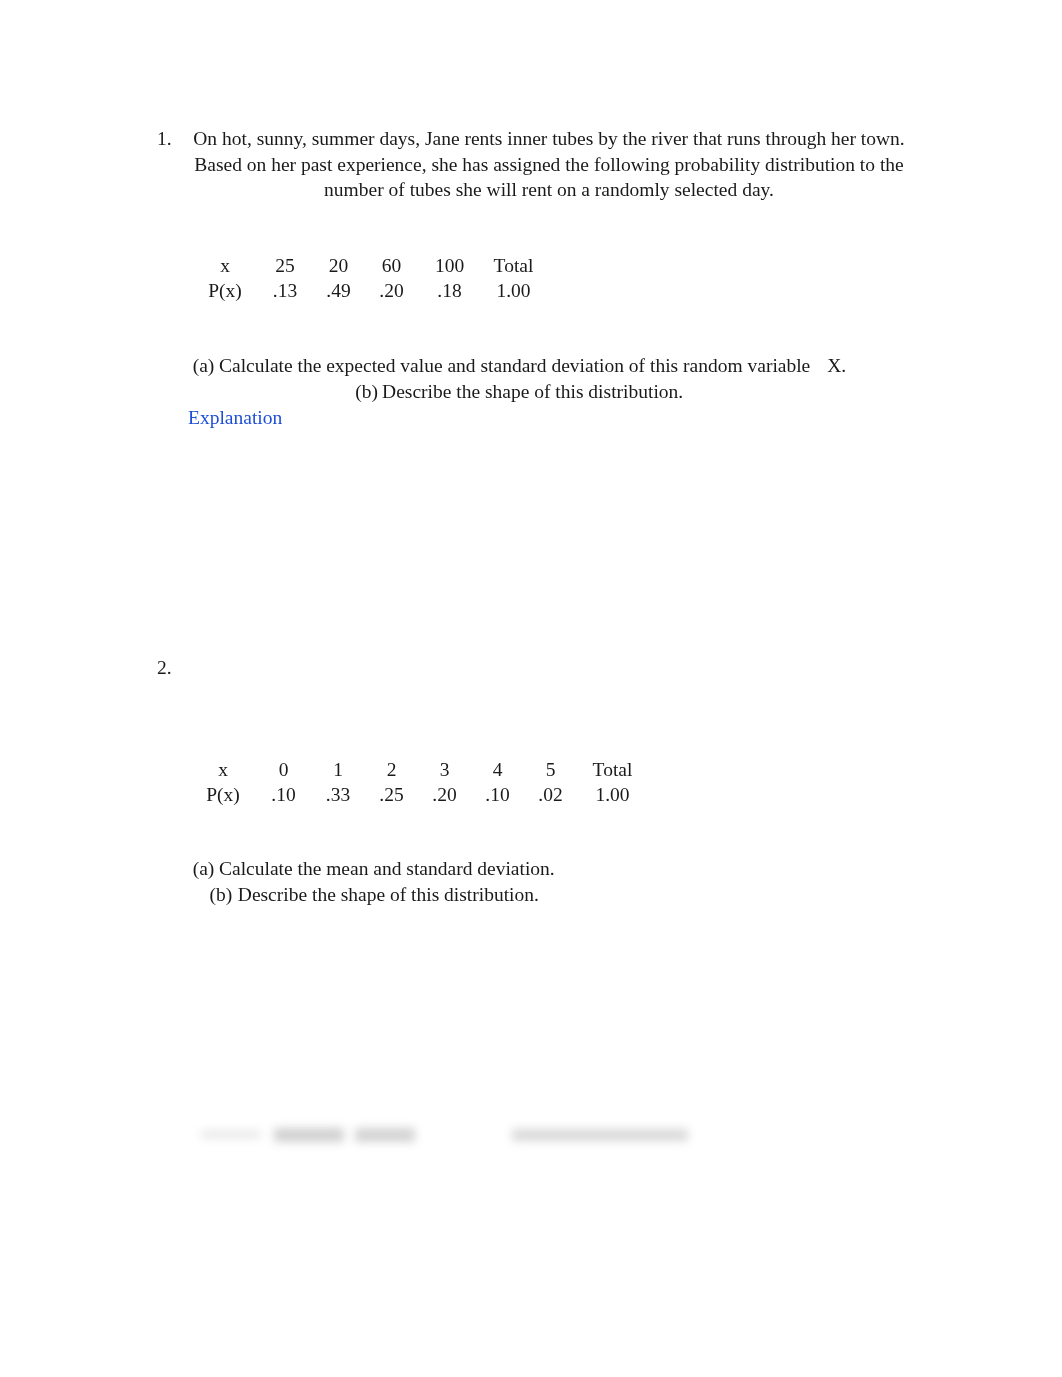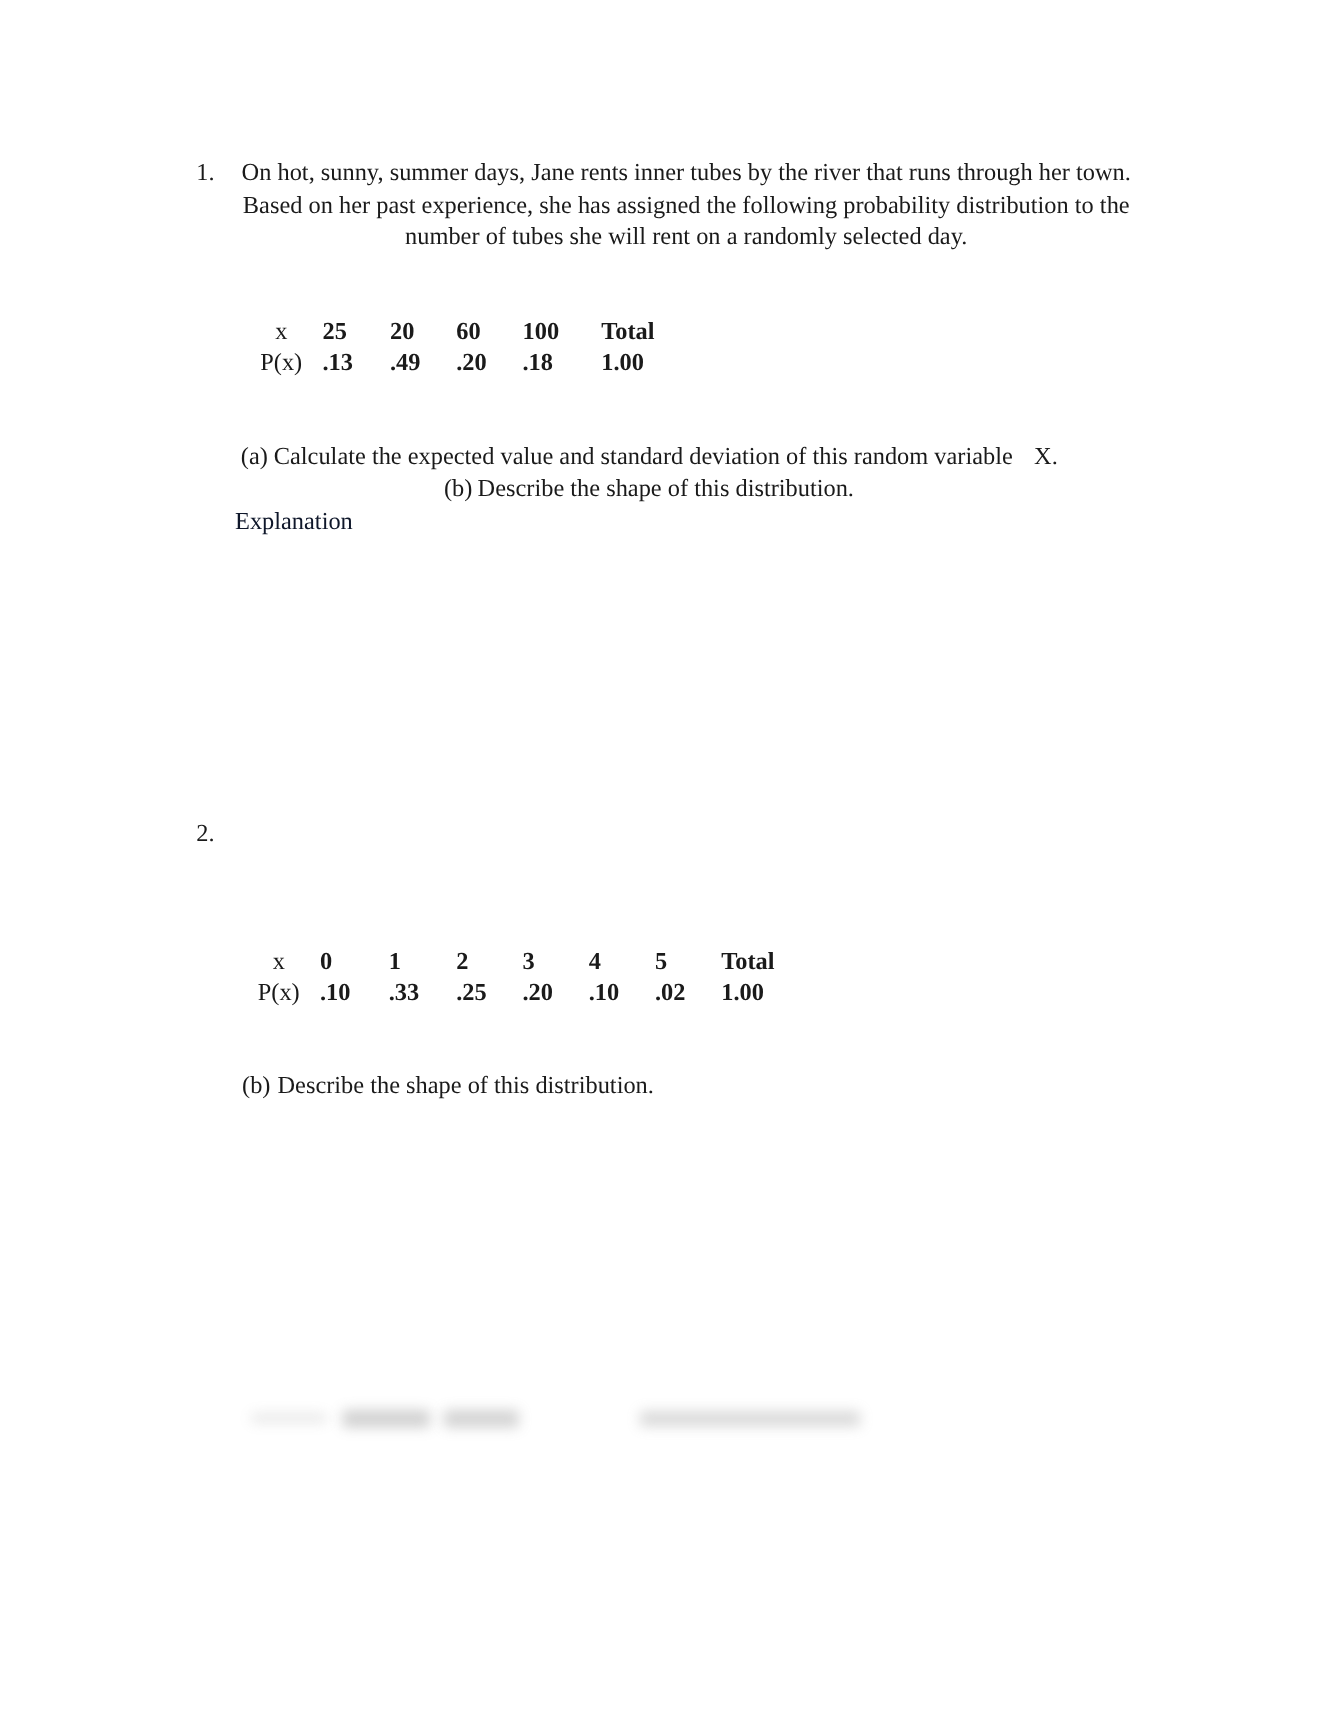--- a/index.html
+++ b/index.html
@@ -58,22 +58,21 @@
     font-size: 19.5px;
     line-height: 25.3px;
     padding: 0;
     white-space: nowrap;
   }
   .dist-table td.rowlabel {
     text-align: center;
     width: 66px;
   }
   .dist-table td.val {
-    text-align: left;
-    font-weight: bold;
+    text-align: center;
   }
 
   
   .qlines {
     position: absolute;
     font-size: 19.5px;
     line-height: 25.6px;
     text-align: center;
   }
   .qline {
@@ -88,21 +87,21 @@
   }
   .var-italicish {
     font-family: "Liberation Serif", "DejaVu Serif", serif;
   }
 
   
   .explanation {
     position: absolute;
     font-size: 19.5px;
     line-height: 25.6px;
-    color: #0f172a;
+    color: #1d4ed8;
     cursor: pointer;
   }
 
   
   .smudge-layer {
     position: absolute;
     left: 0;
     top: 0;
     width: 1062px;
     height: 1377px;
@@ -180,20 +179,21 @@
         <td class="val">.25</td>
         <td class="val">.20</td>
         <td class="val">.10</td>
         <td class="val">.02</td>
         <td class="val">1.00</td>
       </tr>
     </tbody>
   </table>
 
   <div class="qlines" style="left:188px; top:856px;">
+    <div class="qline"><span class="qmark">(a)</span><span>Calculate the mean and standard deviation.</span></div>
     <div class="qline"><span class="qmark wide">(b)</span><span>Describe the shape of this distribution.</span></div>
   </div>
 
   <div class="smudge-layer">
     <div class="smudge" style="left:201px; top:1131px; width:60px; height:7px; opacity:0.22;"></div>
     <div class="smudge" style="left:274px; top:1128px; width:70px; height:14px; opacity:0.40;"></div>
     <div class="smudge" style="left:355px; top:1128px; width:60px; height:14px; opacity:0.38;"></div>
     <div class="smudge" style="left:512px; top:1129px; width:176px; height:12px; opacity:0.33;"></div>
   </div>
 

